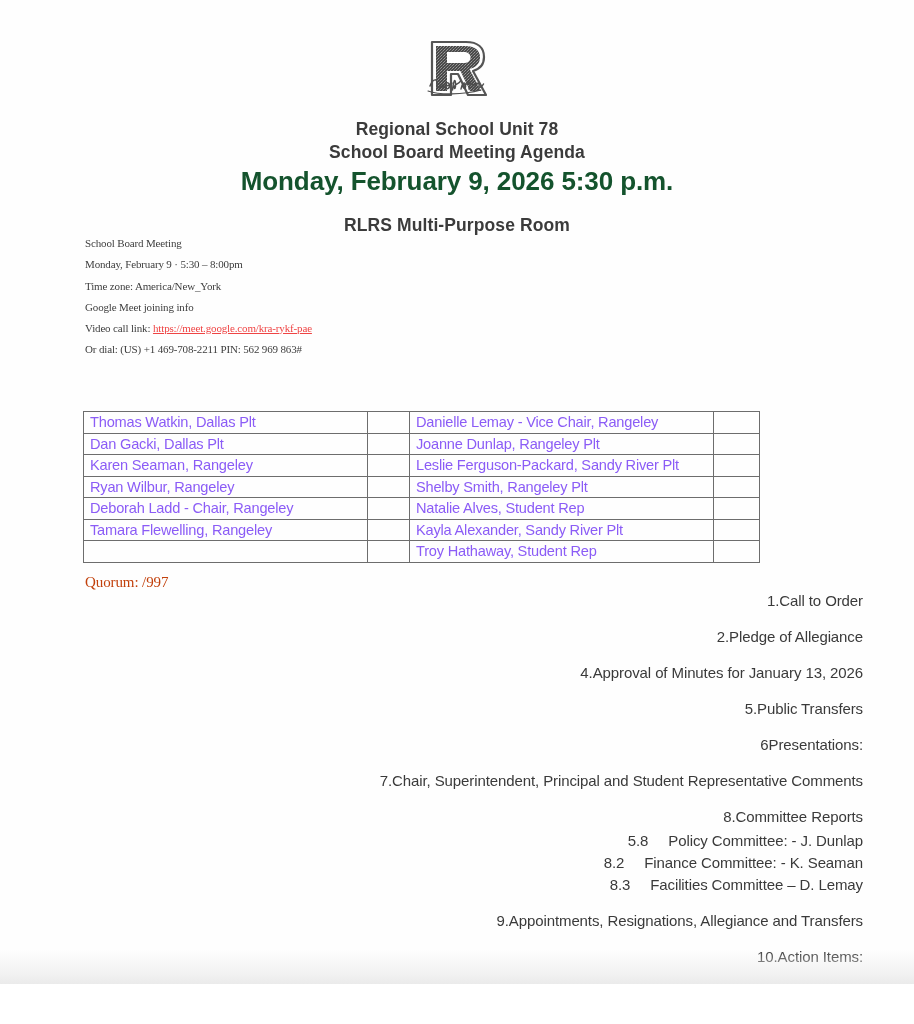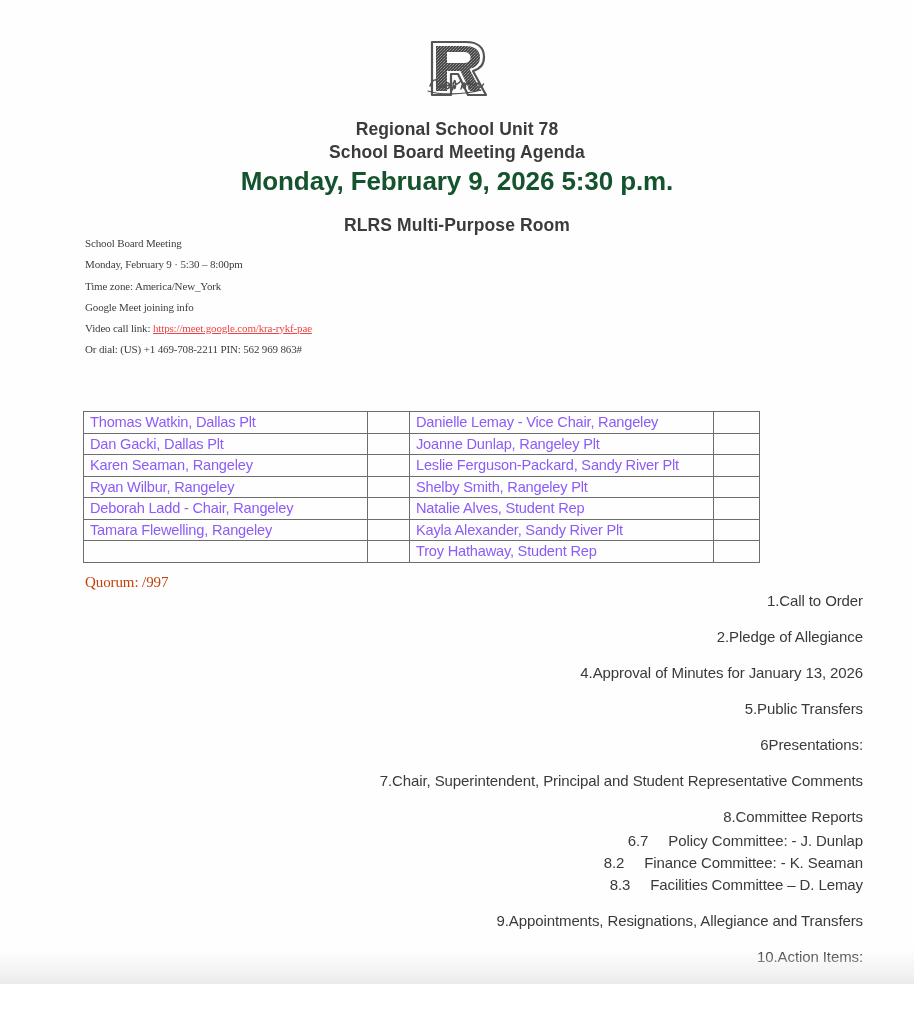--- a/index.html
+++ b/index.html
@@ -311,21 +311,21 @@
     </div>
 
     <div class="agenda-item">
       <span class="ag-num">7.</span><span class="ag-text">Chair, Superintendent, Principal and Student Representative Comments</span>
     </div>
 
     <div class="agenda-item">
       <span class="ag-num">8.</span><span class="ag-text">Committee Reports</span>
       <div class="subitems">
         <div class="sub-row">
-          <span class="sub-num">6.7</span><span class="sub-text">Policy Committee: - J. Dunlap</span>
+          <span class="sub-num">5.8</span><span class="sub-text">Policy Committee: - J. Dunlap</span>
         </div>
         <div class="sub-row">
           <span class="sub-num">8.2</span><span class="sub-text">Finance Committee: - K. Seaman</span>
         </div>
         <div class="sub-row">
           <span class="sub-num">8.3</span><span class="sub-text">Facilities Committee – D. Lemay</span>
         </div>
       </div>
     </div>
 

